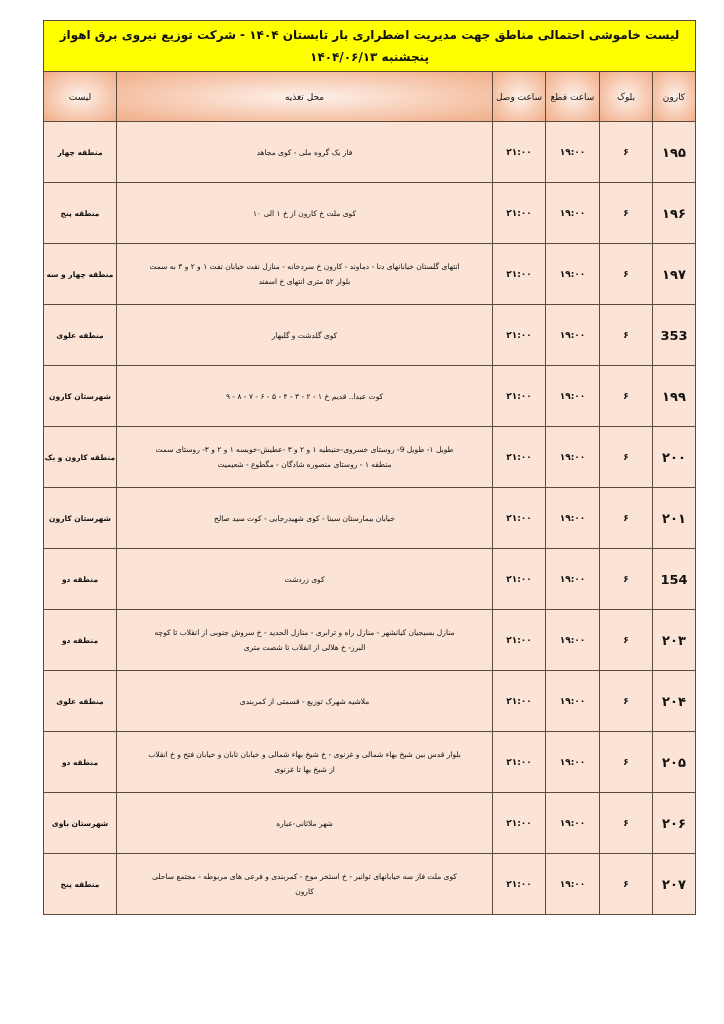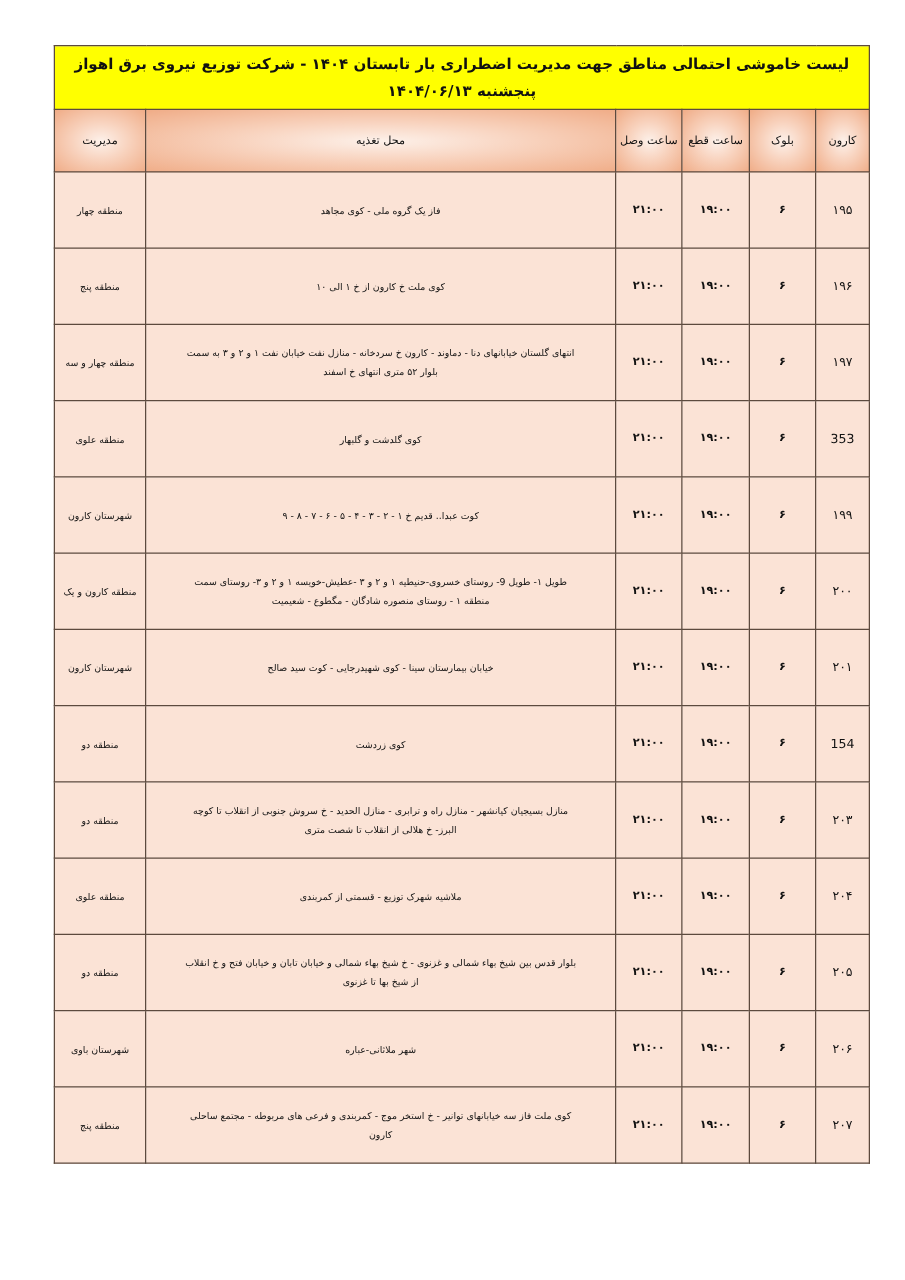--- a/index.html
+++ b/index.html
@@ -10,21 +10,21 @@
     body {
       width: 724px;
       height: 1024px;
       position: relative;
       overflow: hidden;
       font-family: "DejaVu Sans", sans-serif;
     }
     .sheet {
       position: absolute;
       left: 44px;
-      top: 36px;
+      top: 20px;
       width: 652px;
       direction: rtl;
     }
     table.schedule {
       border-collapse: collapse;
       width: 652px;
       table-layout: fixed;
     }
     table.schedule td, table.schedule th {
       border: 1px solid #5c4a3e;
@@ -47,30 +47,30 @@
     .hdr {
       height: 49px;
       font-size: 9px;
       font-weight: normal;
       background: radial-gradient(ellipse at center, #fdf1ea 0%, #f8d2bd 45%, #f0ad88 100%);
     }
     .row td {
       background: #fbe3d6;
       height: 60px;
     }
-    .c-num { font-size: 10px; font-weight: normal; }
+    .c-num { font-size: 13px; font-weight: bold; }
     .c-block { font-size: 9px; font-weight: bold; }
     .c-time { font-size: 9px; font-weight: bold; }
     .c-loc {
       font-size: 7.5px;
       font-weight: normal;
       line-height: 15px;
       padding: 0 28px !important;
     }
-    .c-region { font-size: 7.5px; font-weight: normal; }
+    .c-region { font-size: 7.5px; font-weight: bold; }
   </style>
 </head>
 <body>
 
 <div class="sheet">
   <table class="schedule">
     <colgroup>
       <col style="width:43px">
       <col style="width:53px">
       <col style="width:54px">
@@ -84,21 +84,21 @@
           <span class="title-line">لیست خاموشی احتمالی مناطق جهت مدیریت اضطراری بار تابستان ۱۴۰۴ - شرکت توزیع نیروی برق اهواز</span>
           <span class="title-line">پنجشنبه ۱۴۰۴/۰۶/۱۳</span>
         </th>
       </tr>
       <tr>
         <th class="hdr">کارون</th>
         <th class="hdr">بلوک</th>
         <th class="hdr">ساعت قطع</th>
         <th class="hdr">ساعت وصل</th>
         <th class="hdr">محل تغذیه</th>
-        <th class="hdr">مدیریت</th>
+        <th class="hdr">لیست</th>
       </tr>
     </thead>
     <tbody>
       <tr class="row">
         <td class="c-num">۱۹۵</td>
         <td class="c-block">۶</td>
         <td class="c-time">۱۹:۰۰</td>
         <td class="c-time">۲۱:۰۰</td>
         <td class="c-loc">فاز یک گروه ملی - کوی مجاهد</td>
         <td class="c-region">منطقه چهار</td>

